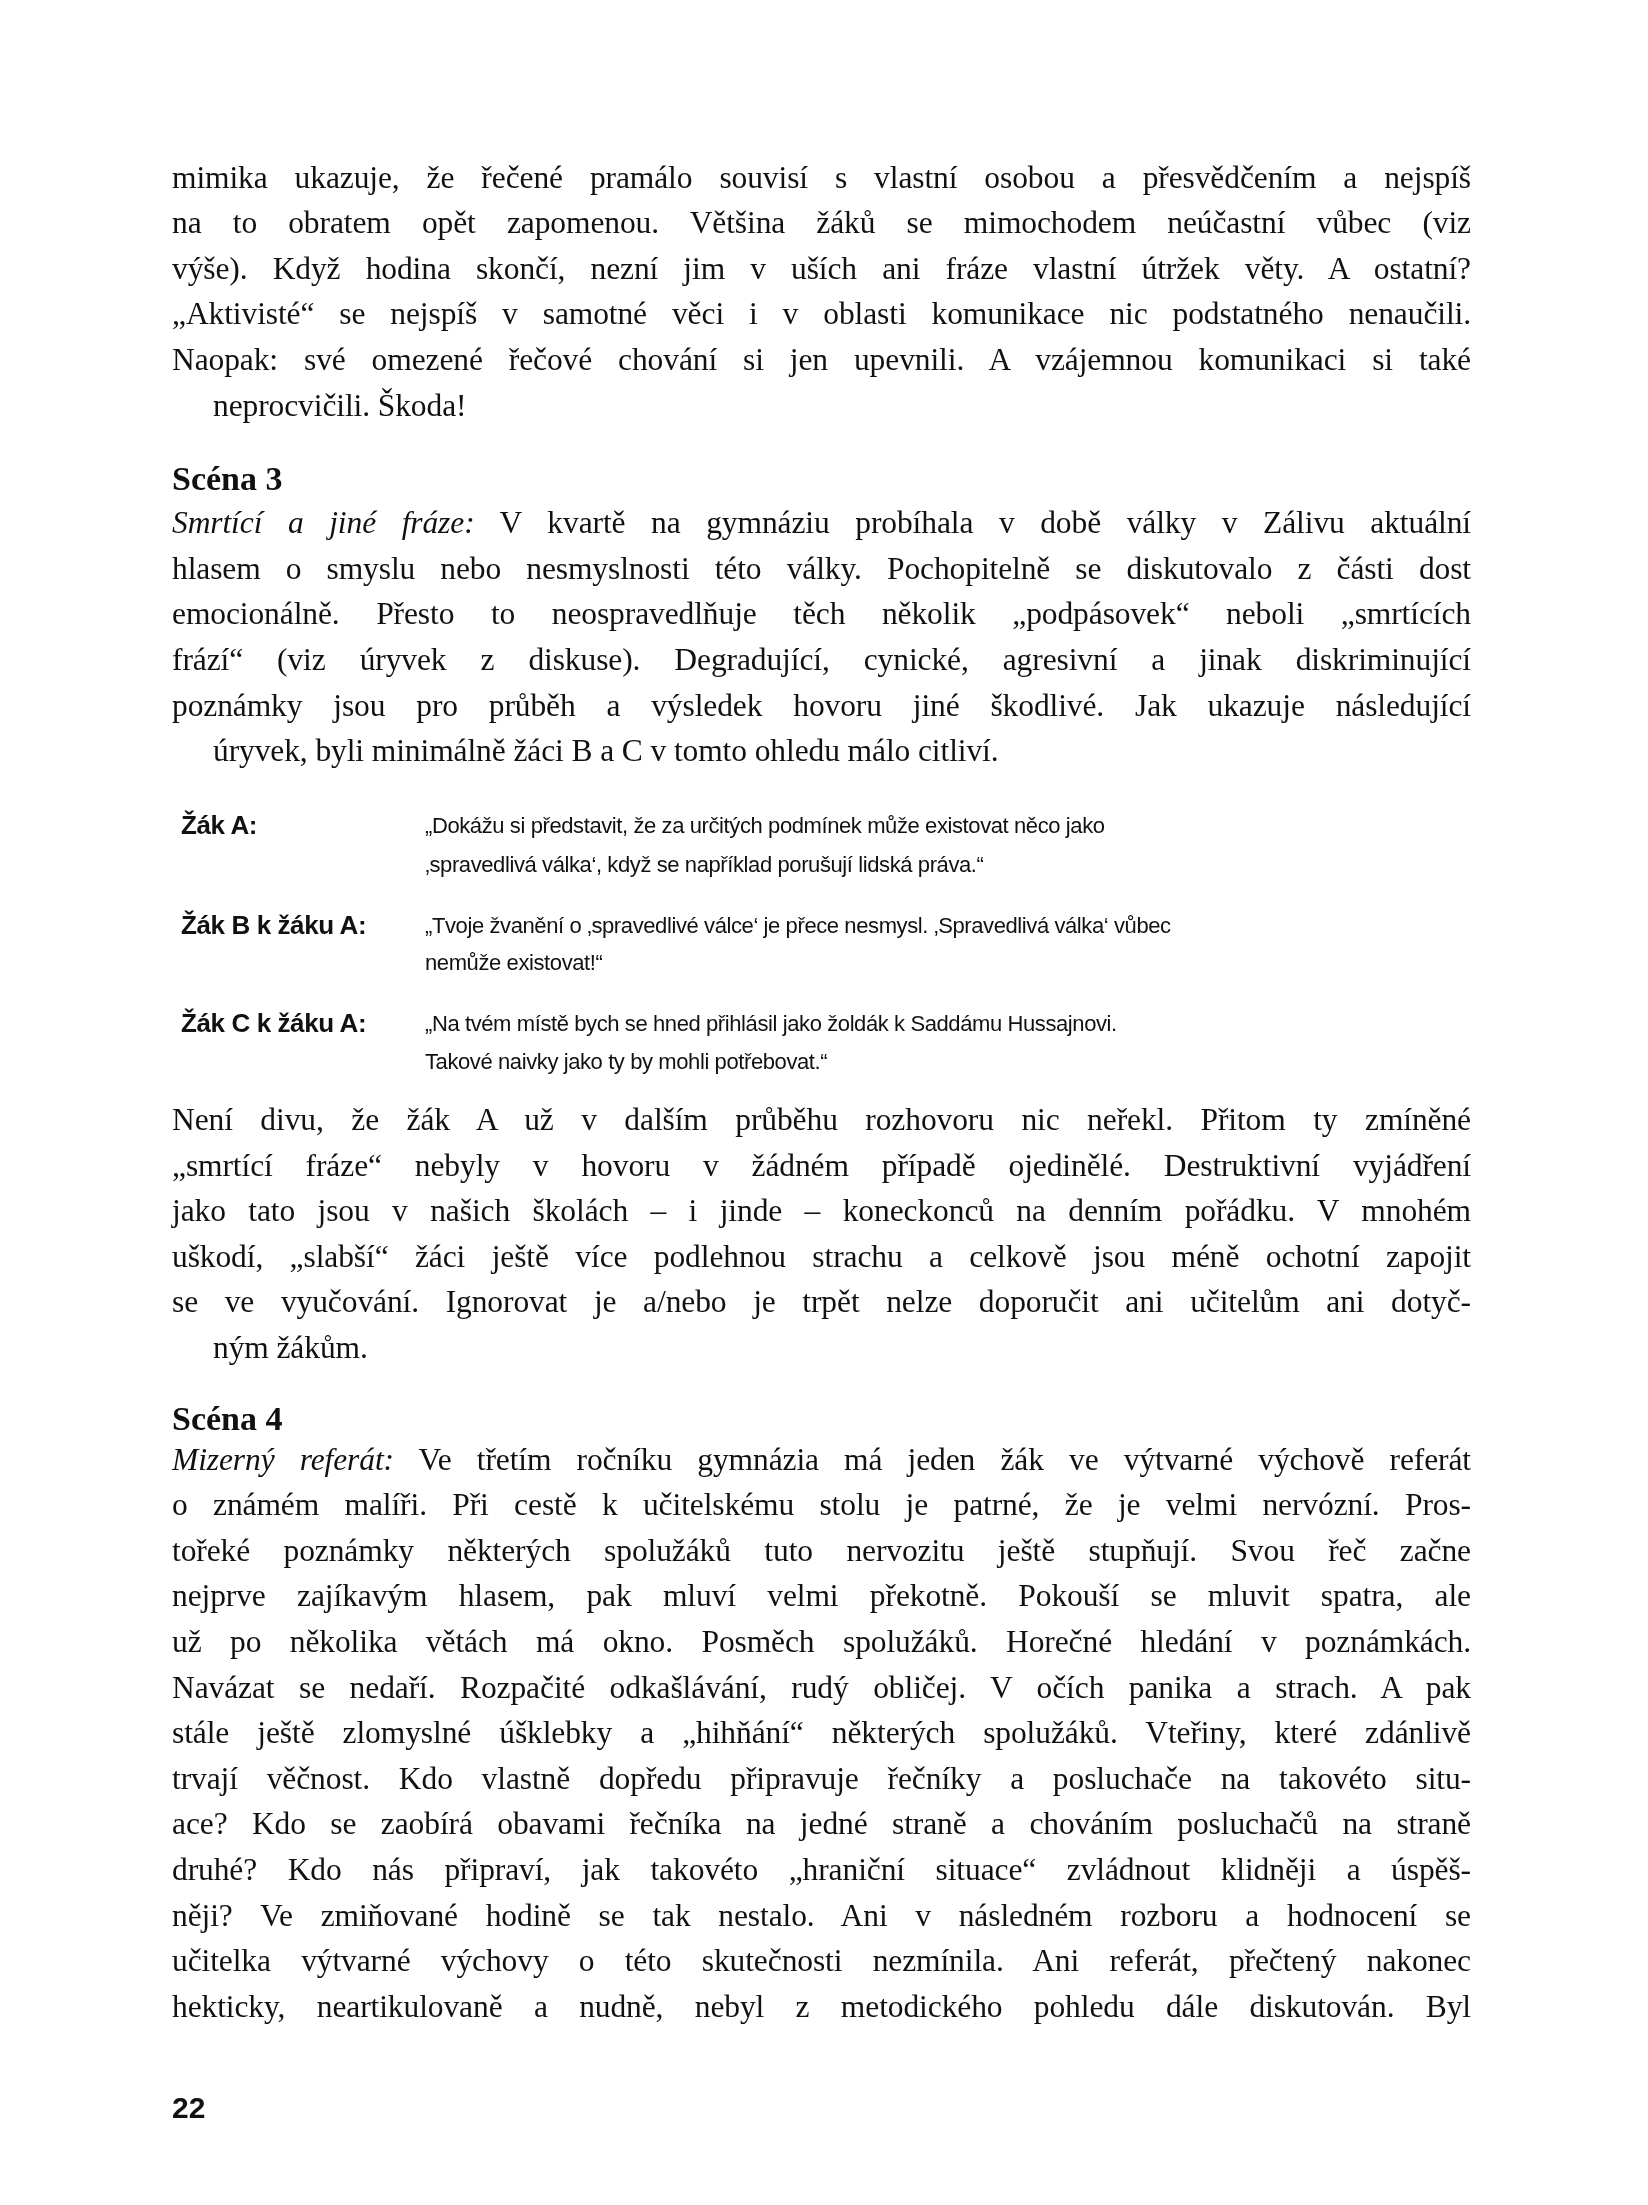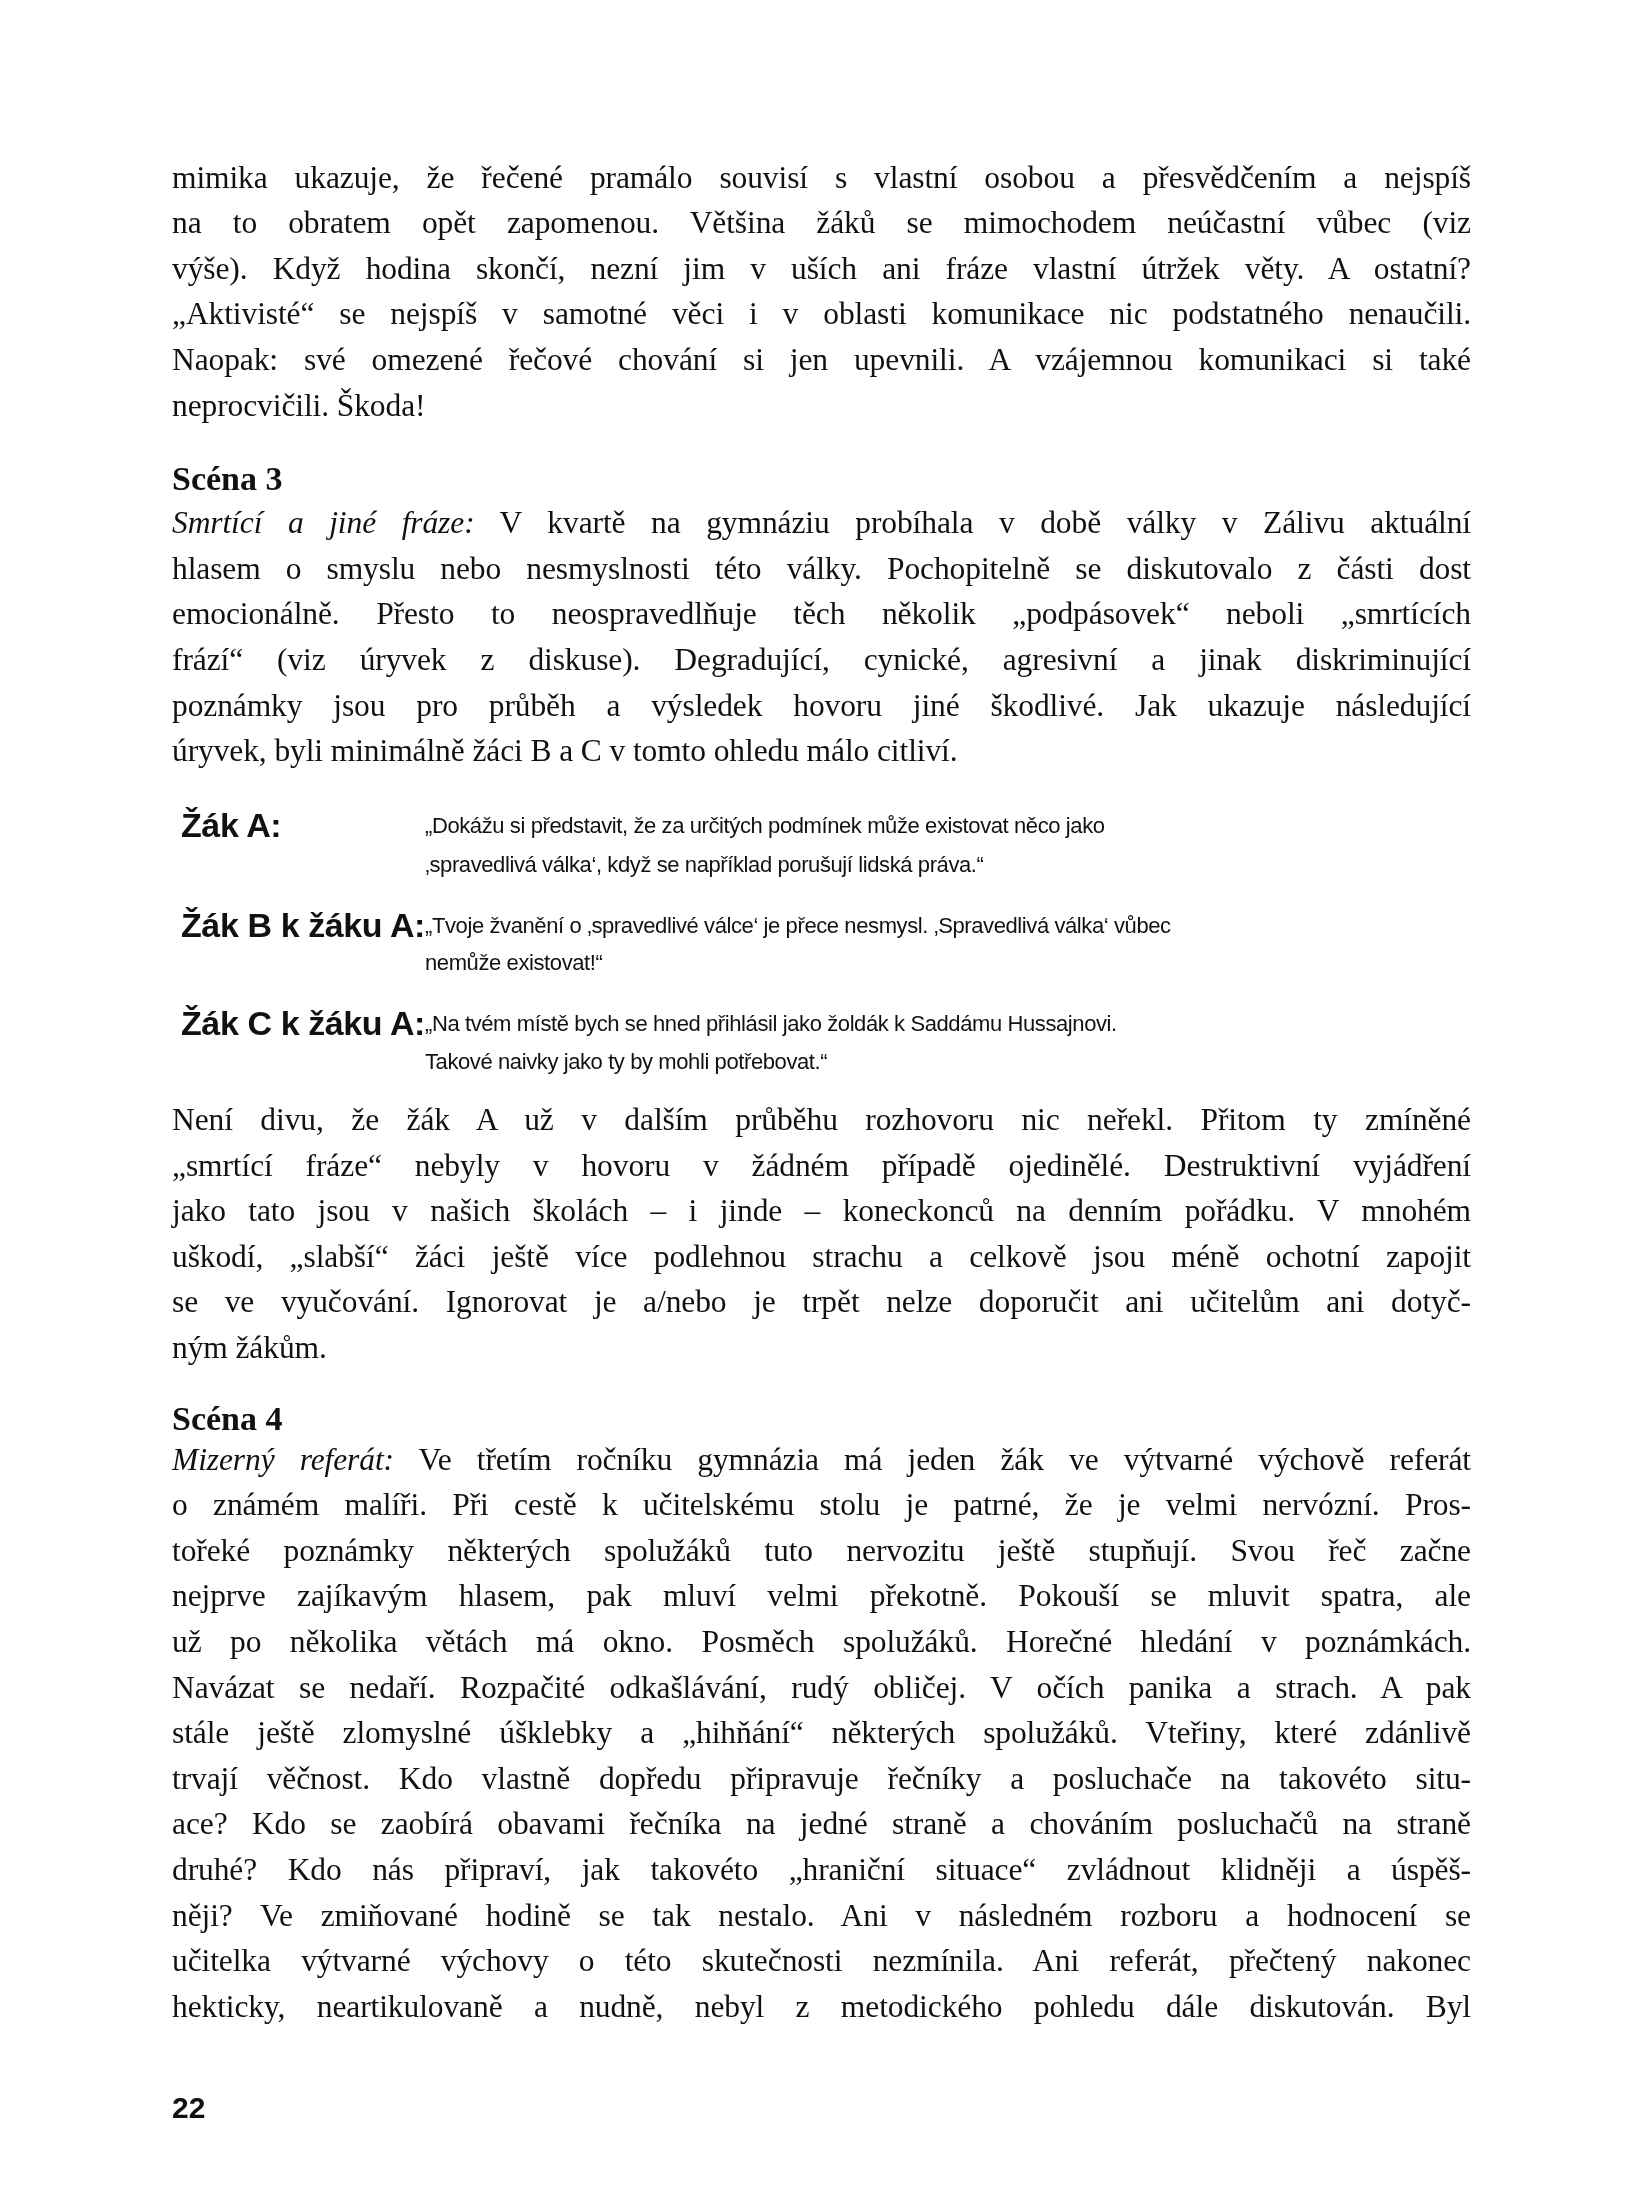--- a/index.html
+++ b/index.html
@@ -14,40 +14,40 @@
     font-size: 31.5px;
     line-height: 38px;
     height: 38px;
     color: #111111;
     white-space: nowrap;
     text-align: justify;
     text-align-last: justify;
     letter-spacing: -0.1px;
     word-spacing: 0px;
   }
-  .line.last { text-align: left; text-align-last: left; }
+  .line.last { text-align: left; text-align-last: left; margin-left: 41px; }
   .line em { font-style: italic; }
 
   .heading {
     position: absolute;
     left: 172px;
     font-family: "Liberation Serif", "DejaVu Serif", serif;
     font-weight: bold;
     font-size: 34px;
     line-height: 40px;
     color: #111111;
     white-space: nowrap;
   }
 
   .dlg-label {
     position: absolute;
     left: 181px;
     font-family: "Liberation Sans", "DejaVu Sans", sans-serif;
     font-weight: bold;
-    font-size: 34px;
+    font-size: 26px;
     line-height: 33px;
     color: #111111;
     white-space: nowrap;
     letter-spacing: -0.4px;
   }
   .dlg-text {
     position: absolute;
     left: 425px;
     width: 1044px;
     font-family: "Liberation Sans", "DejaVu Sans", sans-serif;

